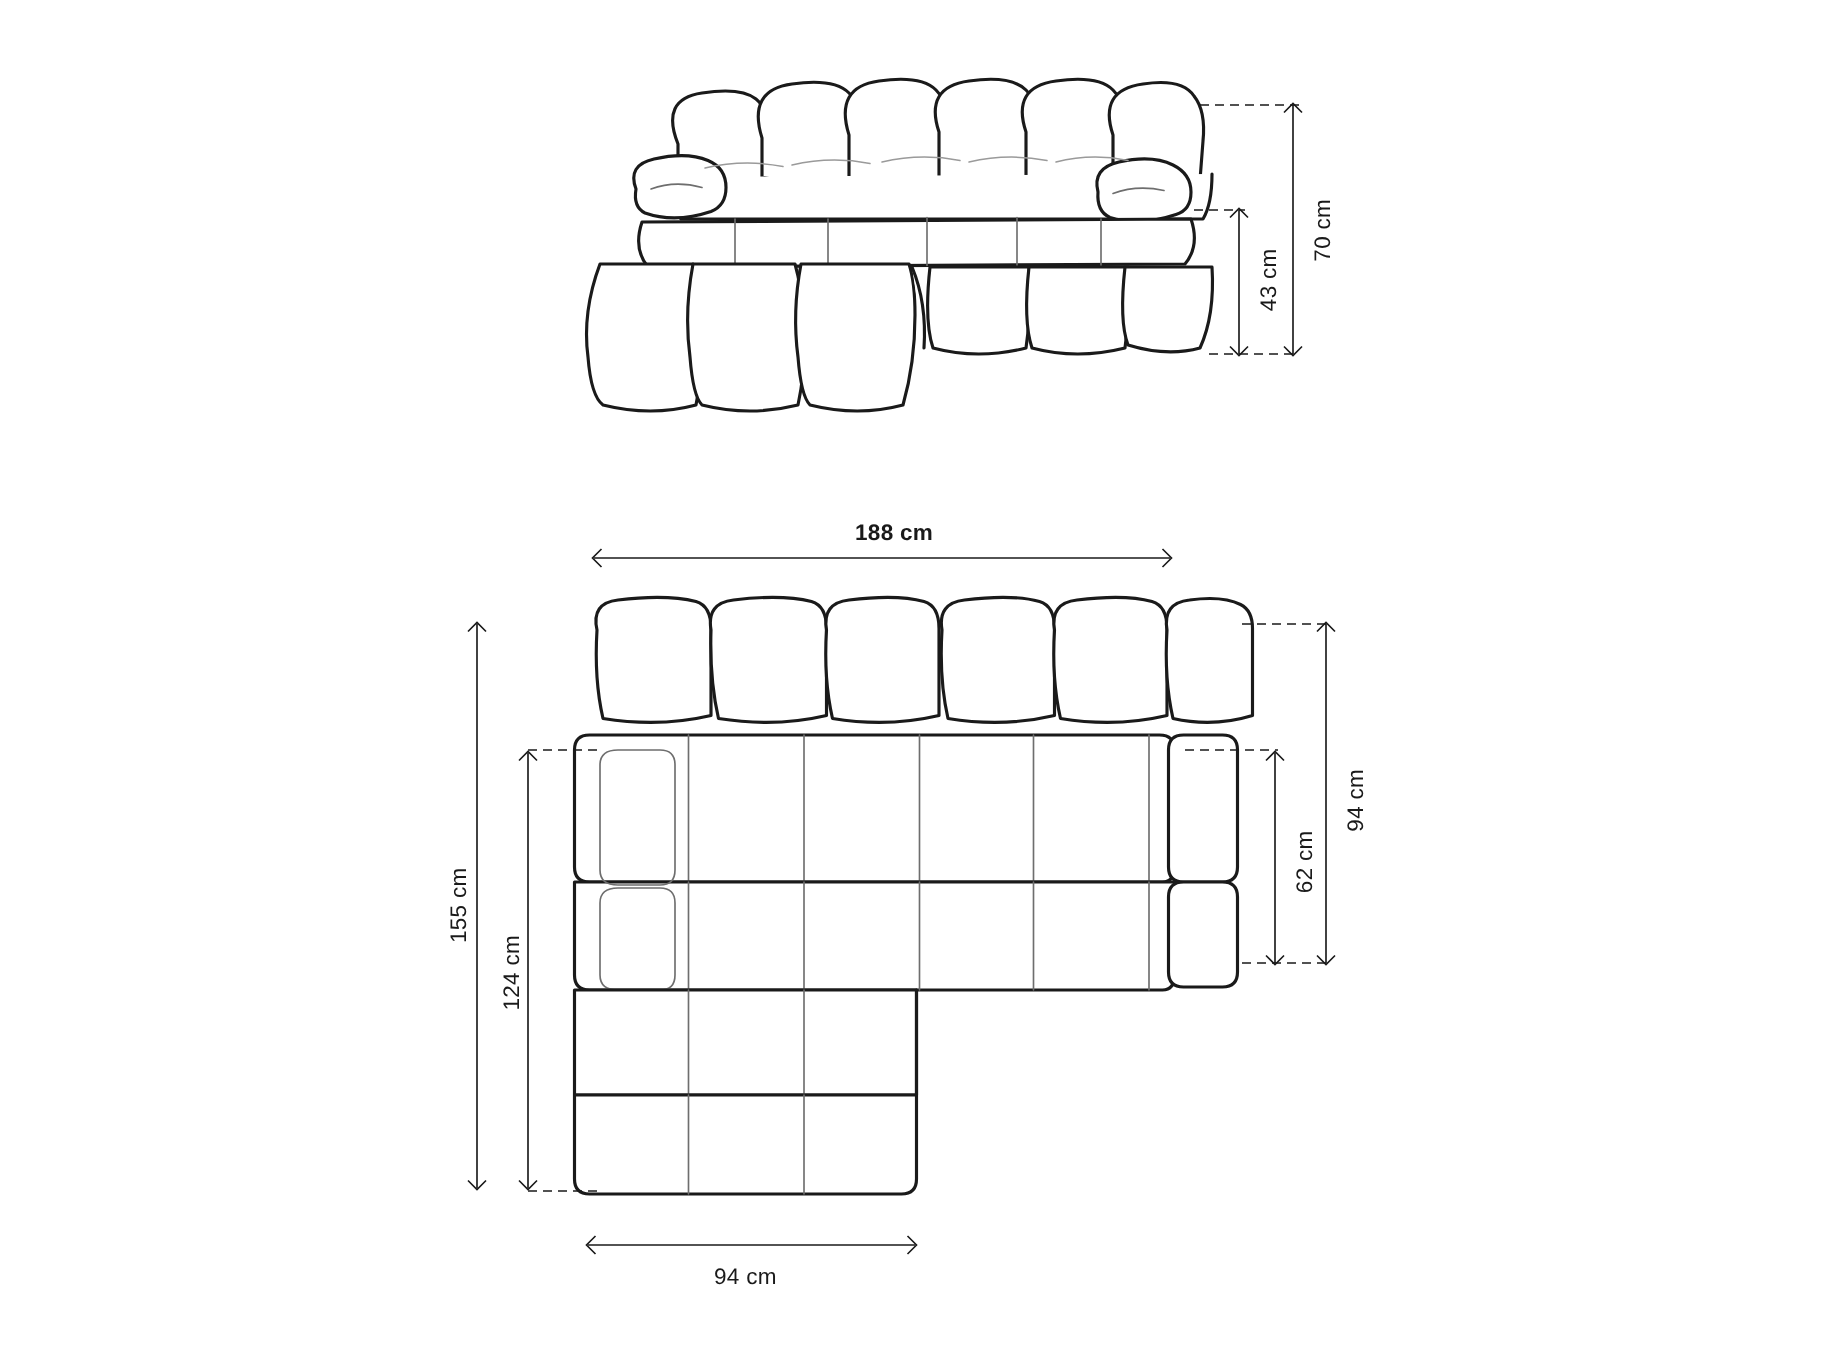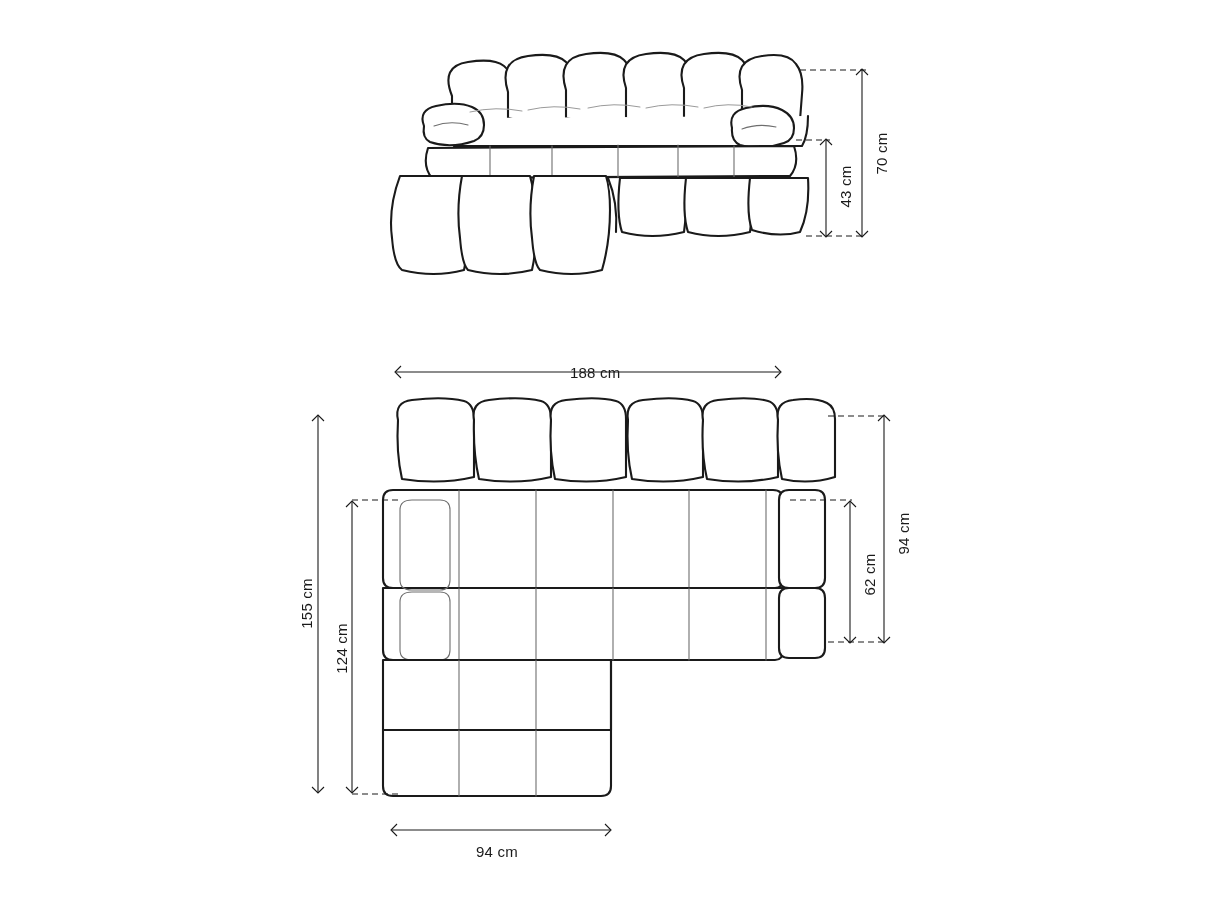--- a/index.html
+++ b/index.html
@@ -188,20 +188,20 @@
     <path class="dim-line" d="M850 152 l0 140"></path>
     <path class="dim-line" d="M844 157 l6 -6 l6 6"></path>
     <path class="dim-line" d="M844 287 l6 6 l6 -6"></path>
     <path class="dim-dash" d="M790 150 l62 0"></path>
 
     <path class="dim-line" d="M392 480 l218 0"></path>
     <path class="dim-line" d="M397 474 l-6 6 l6 6"></path>
     <path class="dim-line" d="M605 474 l6 6 l-6 6"></path>
   </svg>
 
-  <span class="dim-label" style="left:570px; top:364px;">188 cm</span>
+  <span class="dim-label" style="left:570px; top:347px;font-weight:bold;">188 cm</span>
   <span class="dim-label vert" style="left:281px; top:595px;">155 cm</span>
   <span class="dim-label vert" style="left:316px; top:640px;">124 cm</span>
   <span class="dim-label vert" style="left:883px; top:525px;">94 cm</span>
   <span class="dim-label vert" style="left:849px; top:566px;">62 cm</span>
   <span class="dim-label" style="left:476px; top:843px;">94 cm</span>
 
 </div>
 
 </body></html>

